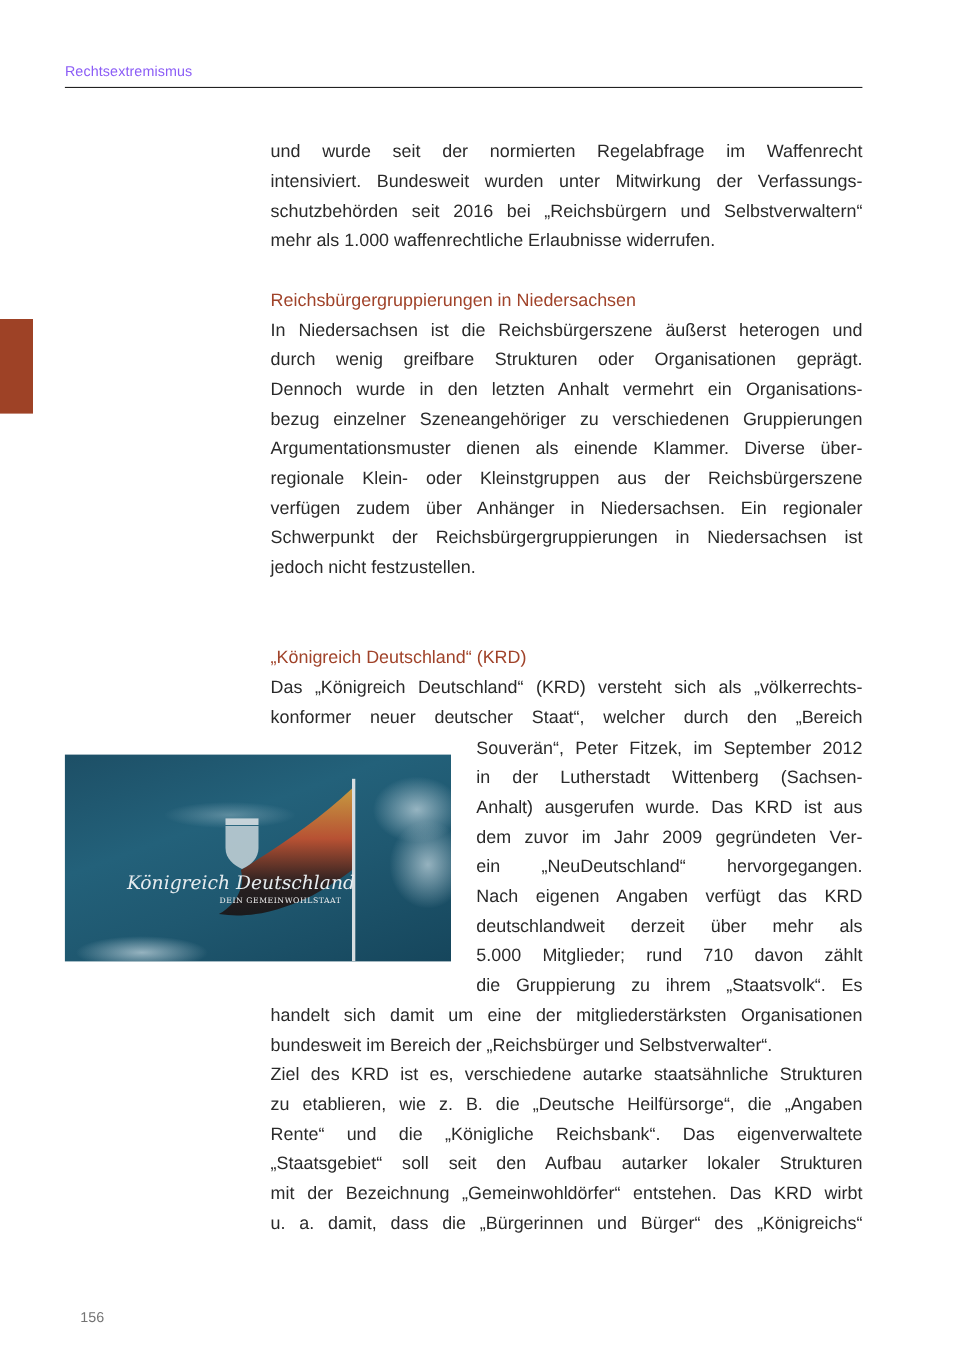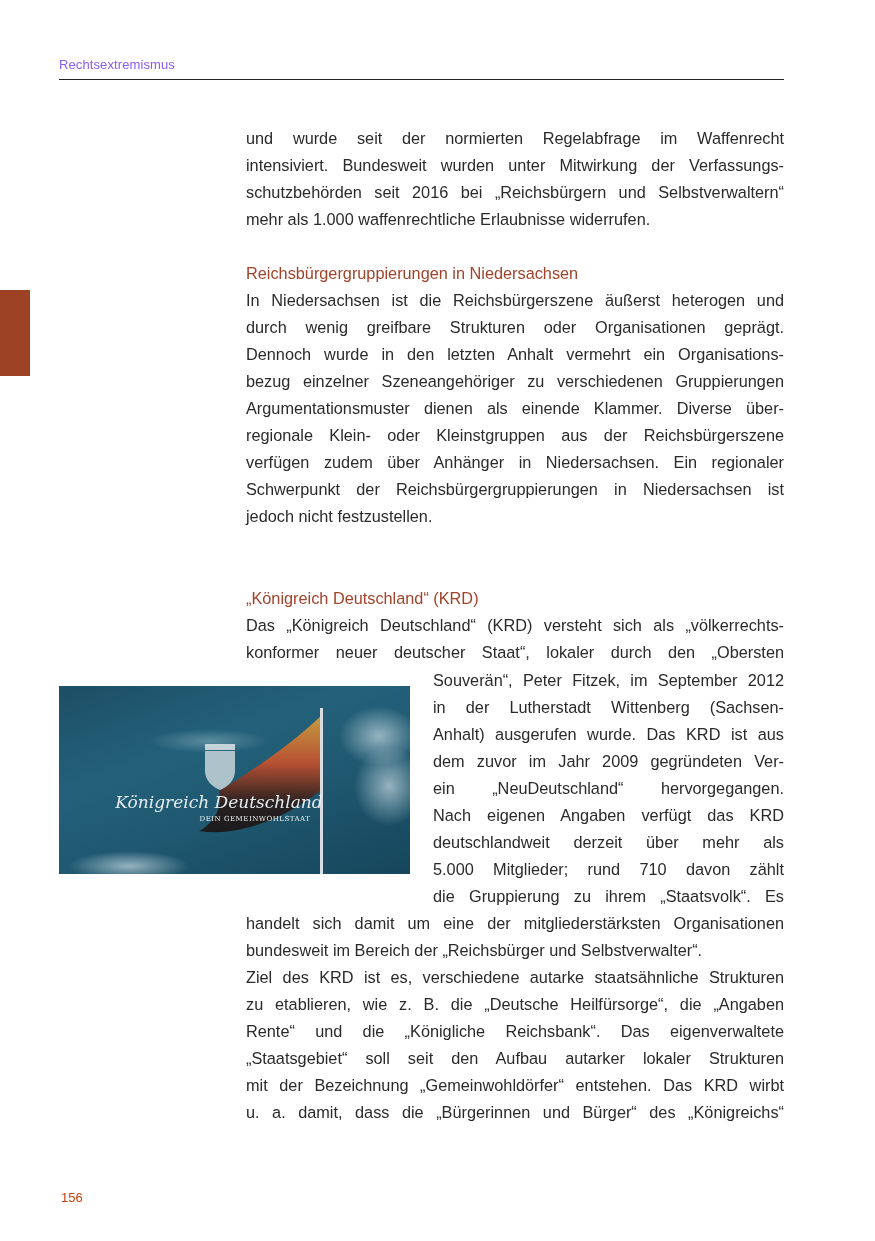--- a/index.html
+++ b/index.html
@@ -8,21 +8,21 @@
   .running-head { position:absolute; left:59px; top:57px; font-size:13px; color:#8b5cf6; letter-spacing:0.1px; }
   .head-rule { position:absolute; left:59px; top:79px; width:725px; height:1px; background:#222; }
   .side-tab { position:absolute; left:0; top:290px; width:30px; height:86px; background:#9e4226; }
   .col { position:absolute; left:246px; width:538px; font-size:16.3px; line-height:27px; }
   .line { display:block; text-align:justify; text-align-last:justify; white-space:nowrap; height:27px; }
   .line.last { text-align-last:left; }
   .heading { color:#a0432a; font-size:16.3px; line-height:27px; margin:0; font-weight:normal; }
   .figure { position:absolute; left:59px; top:686px; width:351px; height:188px; overflow:hidden;
             background:linear-gradient(160deg,#1d4f66 0%,#23617a 35%,#1f5870 60%,#16465c 100%); }
   .narrow { position:absolute; left:433px; width:351px; font-size:16.3px; line-height:27px; }
-  .page-num { position:absolute; left:61px; top:1190px; font-size:13px; color:#c2410c; }
+  .page-num { position:absolute; left:73px; top:1190px; font-size:13px; color:#737373; }
 </style>
 </head>
 <body>
 
 <div class="running-head">Rechtsextremismus</div>
 <div class="head-rule"></div>
 <div class="side-tab"></div>
 
 <div class="col" style="top:125px;">
   <span class="line">und wurde seit der normierten Regelabfrage im Waffenrecht</span>
@@ -40,21 +40,21 @@
   <span class="line">Argumentationsmuster dienen als einende Klammer. Diverse über-</span>
   <span class="line">regionale Klein- oder Kleinstgruppen aus der Reichsbürgerszene</span>
   <span class="line">verfügen zudem über Anhänger in Niedersachsen. Ein regionaler</span>
   <span class="line">Schwerpunkt der Reichsbürgergruppierungen in Niedersachsen ist</span>
   <span class="line last">jedoch nicht festzustellen.</span>
 </div>
 
 <div class="col" style="top:585px;">
   <h2 class="heading">„Königreich Deutschland“ (KRD)</h2>
   <span class="line">Das „Königreich Deutschland“ (KRD) versteht sich als „völkerrechts-</span>
-  <span class="line">konformer neuer deutscher Staat“, lokaler durch den „Obersten</span>
+  <span class="line">konformer neuer deutscher Staat“, welcher durch den „Bereich</span>
 </div>
 
 <div class="figure">
   <svg width="351" height="188" viewBox="0 0 351 188">
     <defs>
       <radialGradient id="cloud" cx="50%" cy="50%" r="50%">
         <stop offset="0%" stop-color="#c9dbe3" stop-opacity="0.7"></stop>
         <stop offset="100%" stop-color="#c9dbe3" stop-opacity="0"></stop>
       </radialGradient>
       <linearGradient id="flagg" x1="0" y1="0" x2="0" y2="1">

